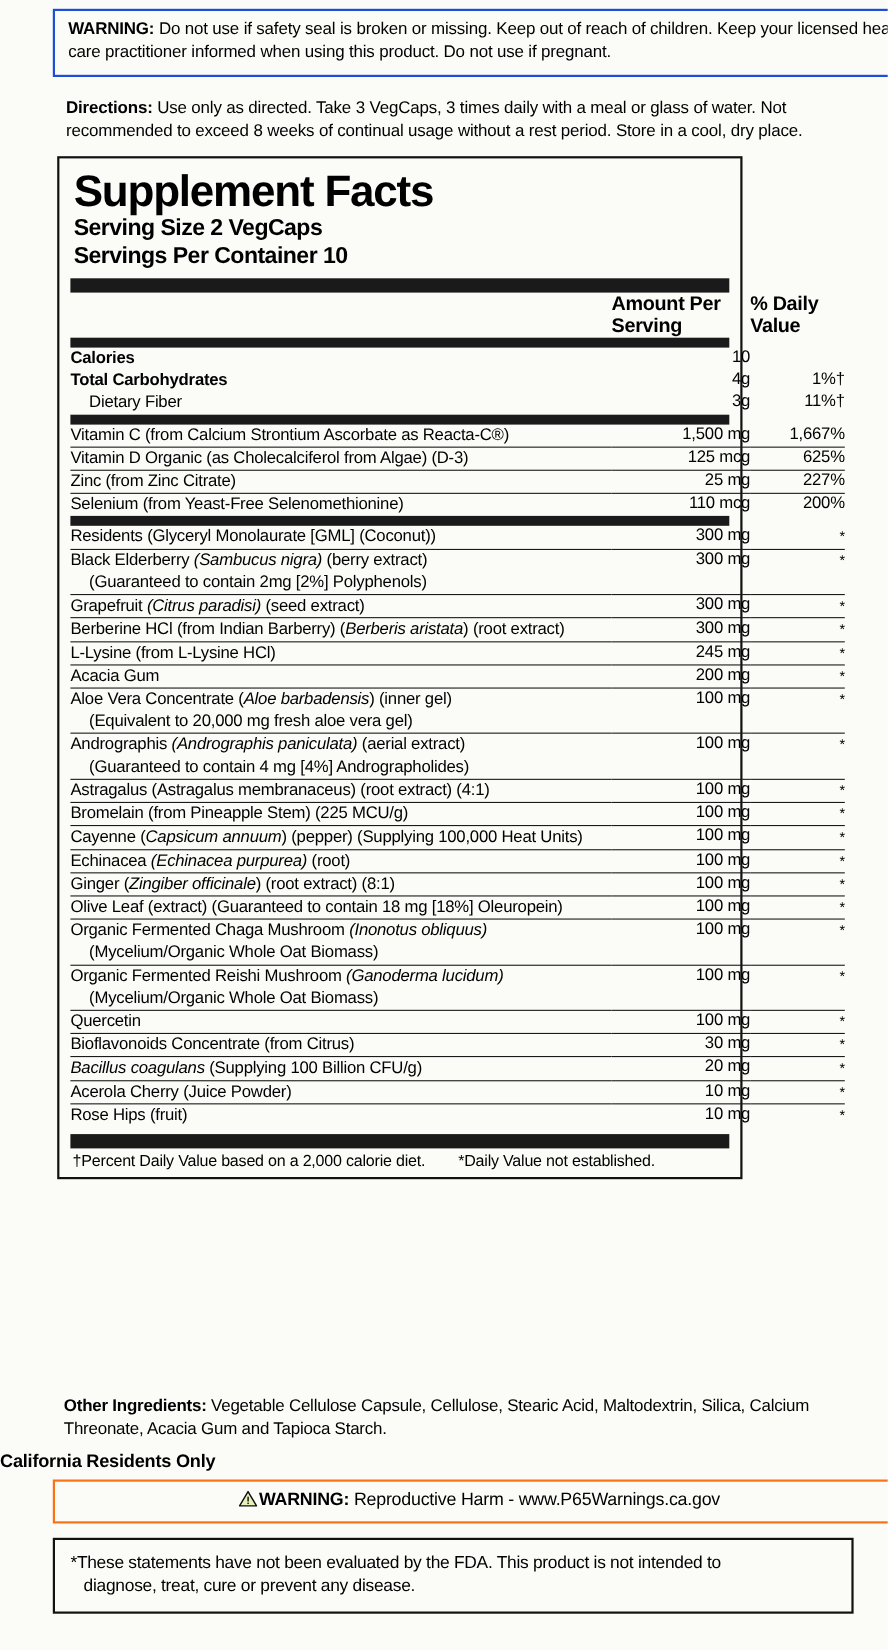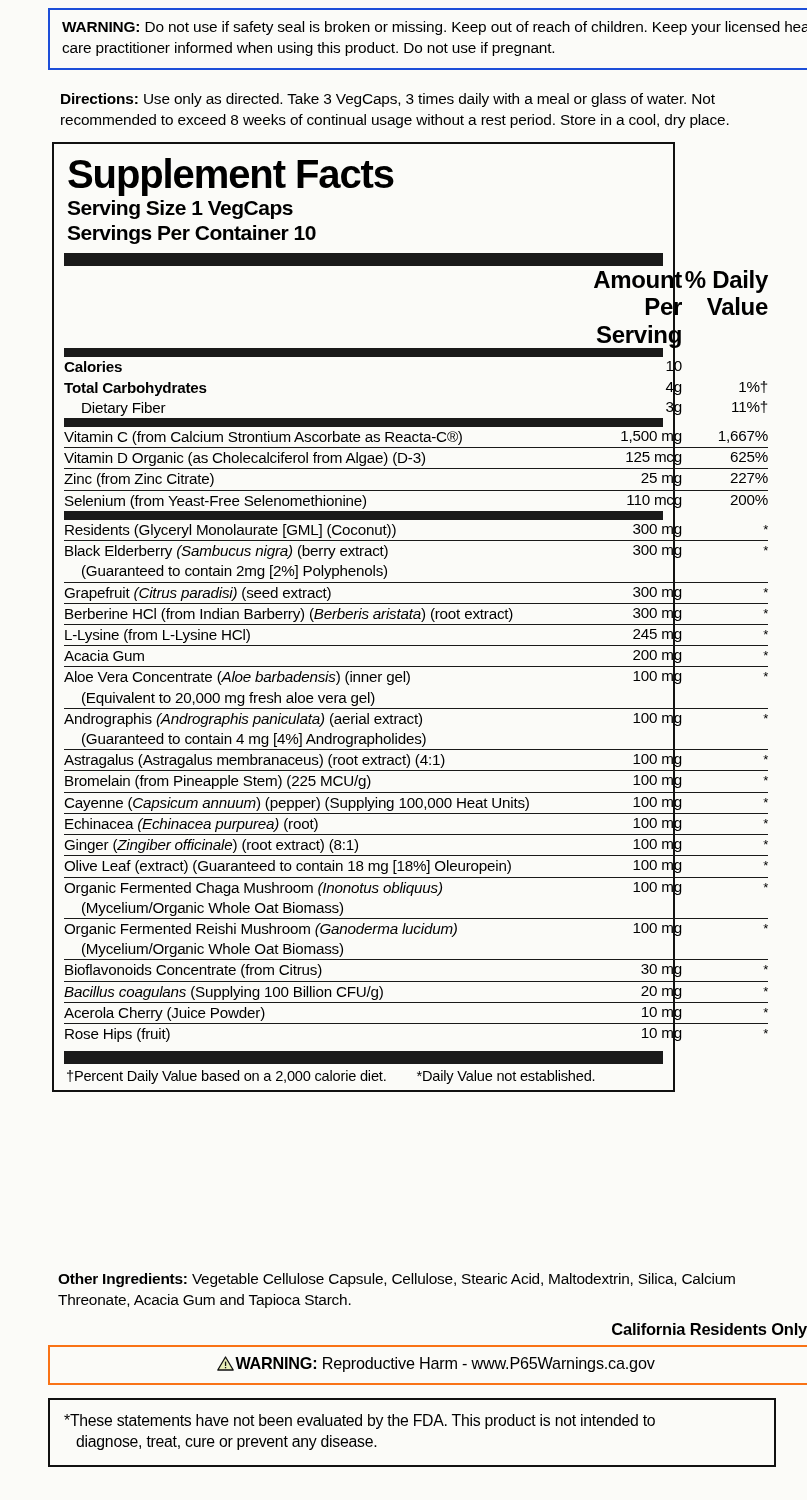--- a/index.html
+++ b/index.html
@@ -96,23 +96,23 @@
   }
   table.sf td {
     padding: 0;
     vertical-align: top;
   }
   .col-name  { width: 492px; }
   .col-amt   { width: 126px; }
   .col-dv    { width: 86px; }
 
   .hdr-cell {
-    font-size: 24px;
+    font-size: 18px;
     font-weight: bold;
-    text-align: right;
+    text-align: left;
     line-height: 1.15;
     letter-spacing: -0.3px;
     padding: 9px 0 7px 0;
   }
   .hdr-spacer { height: 34px; }
 
   .r-name {
     font-size: 15.2px;
     line-height: 1.33;
     letter-spacing: -0.2px;
@@ -165,21 +165,21 @@
     width: 718px;
     font-size: 15.4px;
     line-height: 1.37;
     letter-spacing: -0.2px;
   }
   .ca-res {
     position: absolute;
     left: 0;
     top: 1320px;
     width: 807px;
-    text-align: right;
+    text-align: left;
     font-size: 16.5px;
     font-weight: bold;
     letter-spacing: -0.2px;
   }
   .p65-box {
     position: absolute;
     left: 48px;
     top: 1345px;
     width: 776px;
     box-sizing: border-box;
@@ -215,21 +215,21 @@
 
   <div class="warn-box">
     <p><span class="b">WARNING:</span><span> Do not use if safety seal is broken or missing. Keep out of reach of children. Keep your licensed health care practitioner informed when using this product. Do not use if pregnant.</span></p>
   </div>
 
   <div class="directions"><span class="b">Directions:</span><span> Use only as directed. Take 3 VegCaps, 3 times daily with a meal or glass of water. Not recommended to exceed 8 weeks of continual usage without a rest period. Store in a cool, dry place.</span></div>
 
   <div class="sf-panel">
 
     <div class="sf-title">Supplement Facts</div>
-    <div class="sf-sub">Serving Size 1 VegCaps</div>
+    <div class="sf-sub">Serving Size 2 VegCaps</div>
     <div class="sf-sub">Servings Per Container 10</div>
 
     <div class="bar-thick"></div>
 
     <table class="sf">
       <colgroup>
         <col class="col-name">
           <col class="col-amt">
           <col class="col-dv">
       </colgroup>
@@ -393,20 +393,25 @@
             <td class="r-name">Organic Fermented Chaga Mushroom <i>(Inonotus obliquus)</i><span class="ind">(Mycelium/Organic Whole Oat Biomass)</span></td>
             <td class="r-amt">100 mg</td>
             <td class="r-dv star">*</td>
           </tr>
           <tr class="line">
             <td class="r-name">Organic Fermented Reishi Mushroom <i>(Ganoderma lucidum)</i><span class="ind">(Mycelium/Organic Whole Oat Biomass)</span></td>
             <td class="r-amt">100 mg</td>
             <td class="r-dv star">*</td>
           </tr>
           <tr class="line">
+            <td class="r-name">Quercetin</td>
+            <td class="r-amt">100 mg</td>
+            <td class="r-dv star">*</td>
+          </tr>
+          <tr class="line">
             <td class="r-name">Bioflavonoids Concentrate (from Citrus)</td>
             <td class="r-amt">30 mg</td>
             <td class="r-dv star">*</td>
           </tr>
           <tr class="line">
             <td class="r-name"><i>Bacillus coagulans</i> (Supplying 100 Billion CFU/g)</td>
             <td class="r-amt">20 mg</td>
             <td class="r-dv star">*</td>
           </tr>
           <tr class="line">

